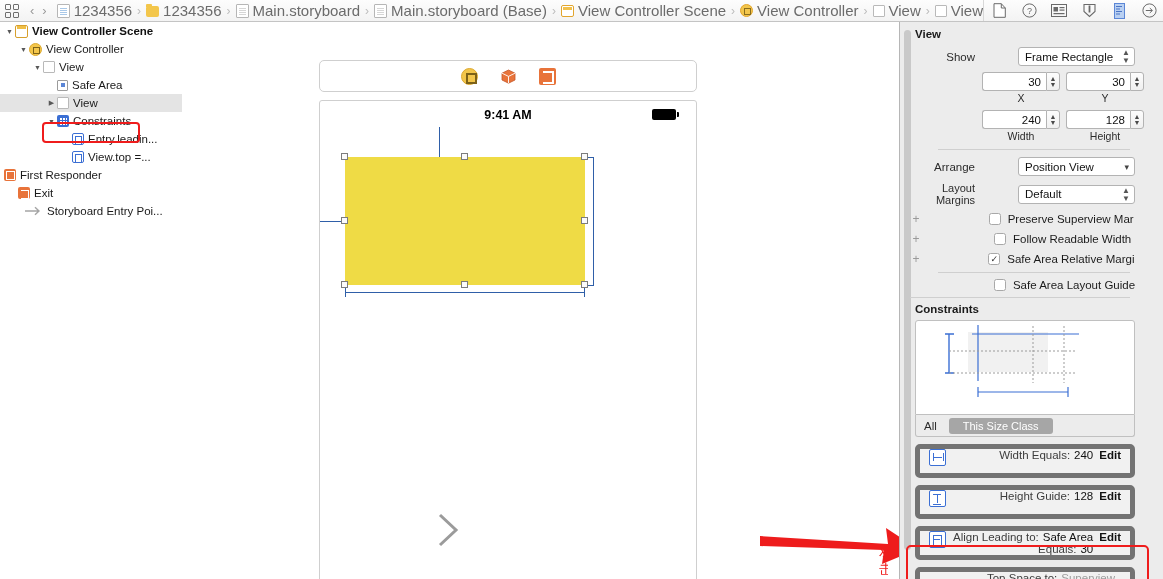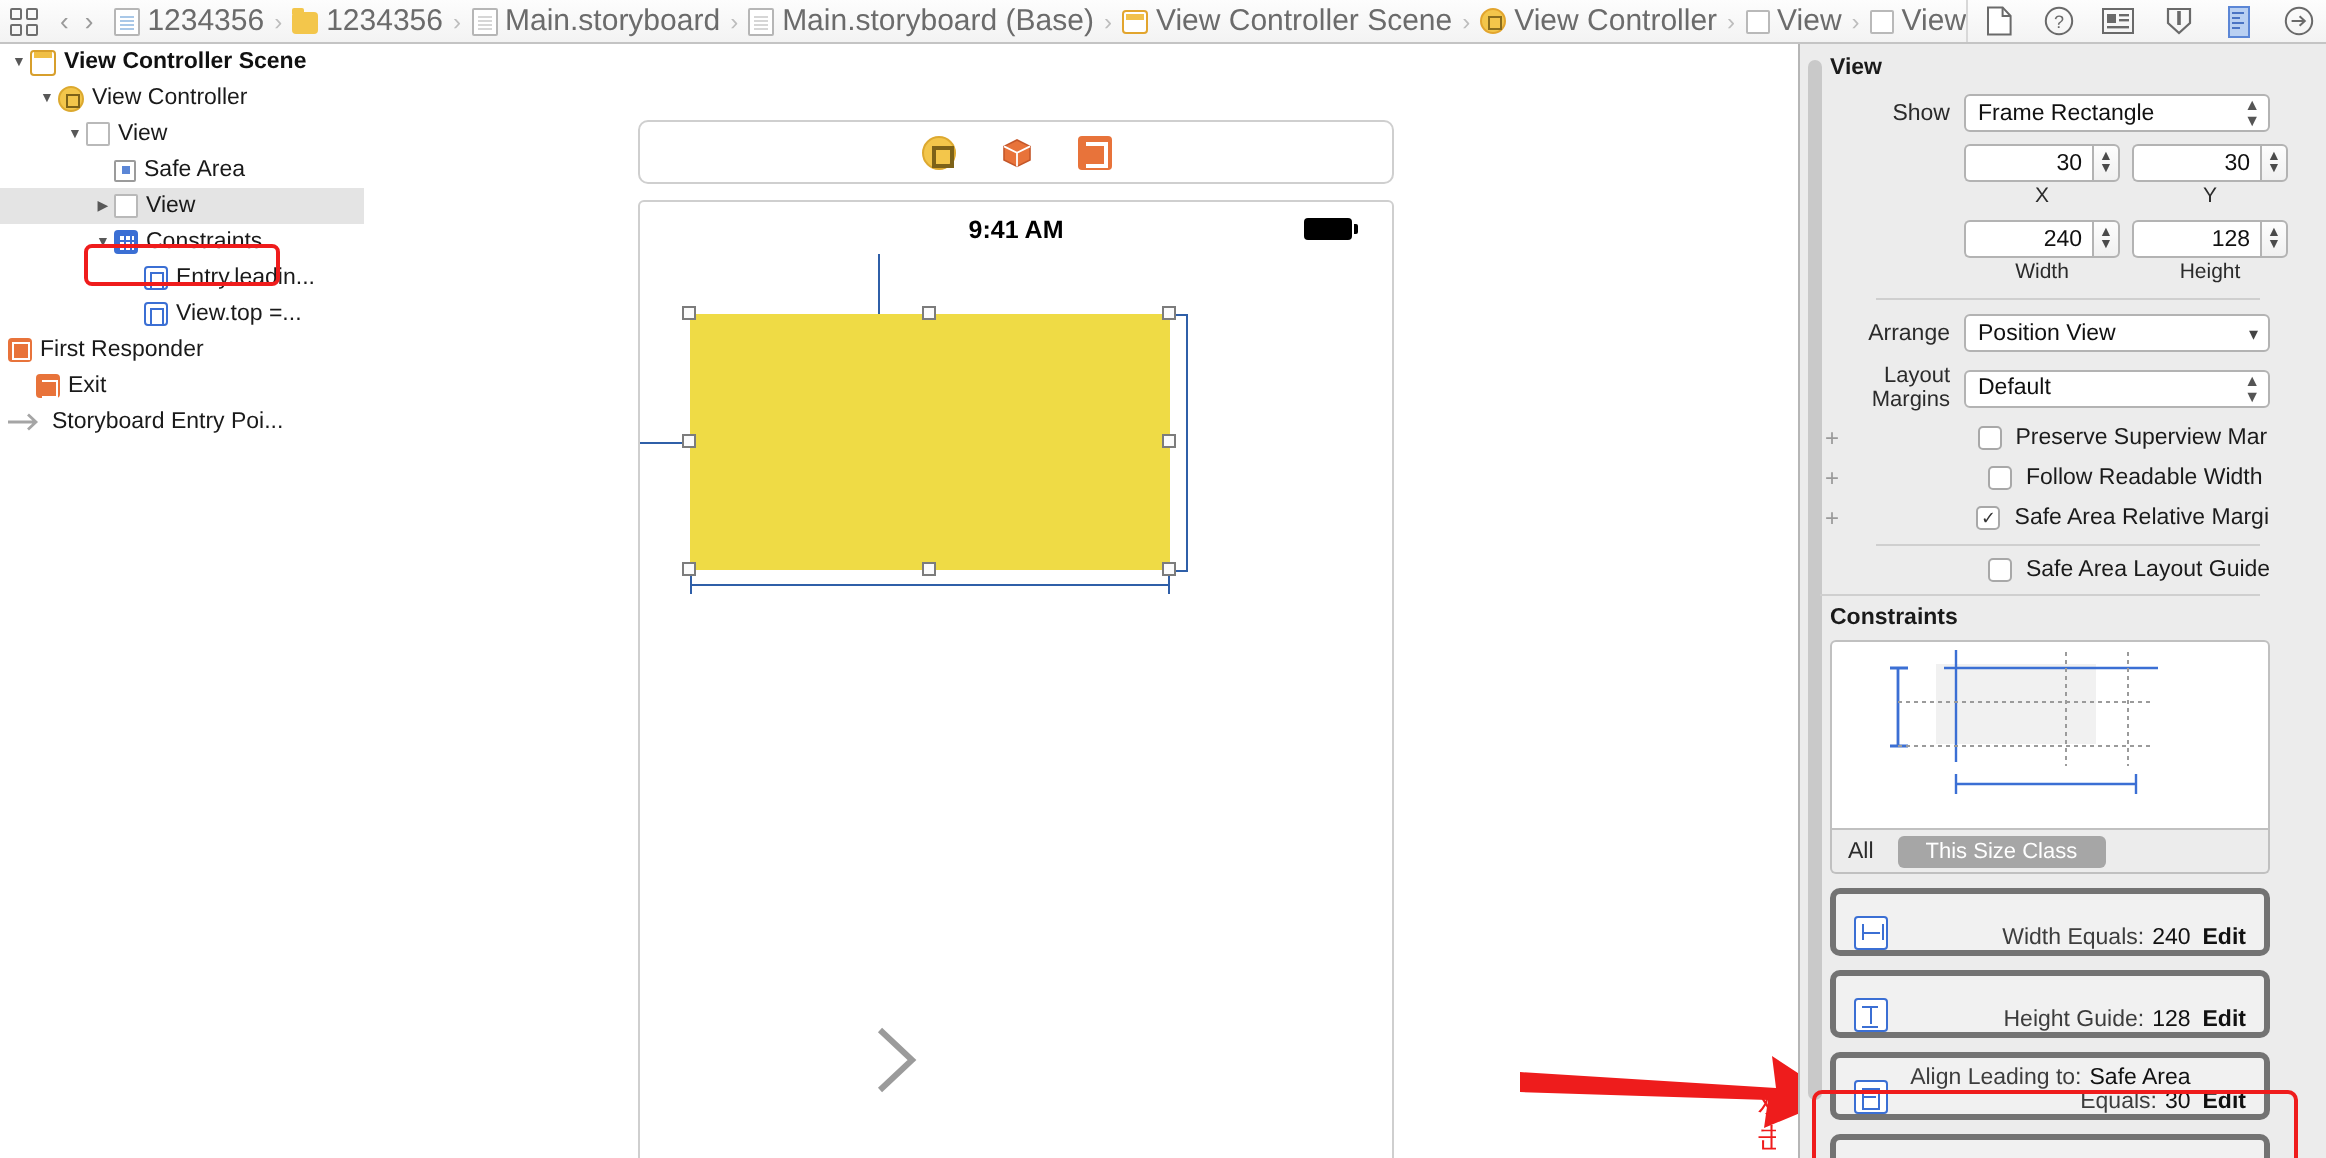--- a/index.html
+++ b/index.html
@@ -131,21 +131,21 @@
   }
   #redarrow { position:absolute; left:760px; top:520px; width:160px; height:50px; }
 
   
   #inspector {
     position:absolute; left:899px; top:22px; width:264px; height:557px;
     background:#ececec; border-left:1px solid #b6b6b6; overflow:hidden;
   }
   .insp-inner { position:absolute; left:0; top:0; width:249px; padding:0 14px 0 10px; }
   .sec-title { font-weight:bold; font-size:11.5px; color:#1a1a1a; margin:6px 0 7px 5px; }
-  .frow { display:flex; align-items:center; margin-bottom:6px; }
+  .frow { display:flex; align-items:center; margin-bottom:6px;gap:36px; }
   .flabel { font-size:11.5px; color:#2b2b2b; text-align:right; padding-right:7px; }
   .popup {
     flex:1; height:19px; background:#fff; border:1px solid #b3b3b3; border-radius:3px;
     display:flex; align-items:center; padding:0 6px; font-size:11.5px; color:#111; position:relative;
   }
   .popup .glyph { position:absolute; right:4px; top:1px; font-size:8px; color:#555; line-height:8px; }
   .popup .glyph2 { position:absolute; right:4px; top:9px; font-size:8px; color:#555; line-height:8px; }
   .popup .caret { position:absolute; right:5px; top:4px; font-size:9px; color:#444; }
   .numpair { display:flex; gap:6px; }
   .numcell { display:flex; flex-direction:column; align-items:center; }
@@ -178,22 +178,22 @@
   .cdiag-foot {
     background:#ececec; border:1px solid #c0c0c0; border-top:none; border-radius:0 0 3px 3px;
     height:22px; display:flex; align-items:center; padding-left:8px; gap:12px;
   }
   .seg-off { font-size:11.5px; color:#2b2b2b; }
   .seg-on {
     background:#a6a6a6; color:#fff; border-radius:3px; font-size:11px;
     padding:2px 14px; font-weight:normal;
   }
   .cnst-card {
-    background:#f1f1f1; border:3px solid #737373; border-radius:5px;
-    height:34px; margin-top:7px; display:flex; align-items:flex-end; padding:0 9px; position:relative;
+    background:#f1f1f1; border:5px solid #737373; border-radius:5px;
+    height:34px; margin-top:7px; display:flex; align-items:flex-start; padding:0 9px; position:relative;
   }
   .cnst-card.tall { height:34px; }
   .cicon { width:17px; height:17px; border:1.5px solid #3b6fd4; background:#fff; border-radius:2px; position:relative; flex:none;}
   .cicon.w:after{content:"";position:absolute;left:2.5px;top:3px;width:9px;height:8px;border-left:1.5px solid #3b6fd4;border-right:1.5px solid #3b6fd4;}
   .cicon.w:before{content:"";position:absolute;left:2.5px;top:6.5px;width:9px;height:1.5px;background:#3b6fd4;}
   .cicon.h:after{content:"";position:absolute;left:3px;top:2.5px;width:8px;height:9px;border-top:1.5px solid #3b6fd4;border-bottom:1.5px solid #3b6fd4;}
   .cicon.h:before{content:"";position:absolute;left:6.5px;top:2.5px;width:1.5px;height:9px;background:#3b6fd4;}
   .cicon.lead:after{content:"";position:absolute;left:3px;top:2.5px;width:7px;height:9px;border:1.3px solid #3b6fd4;}
   .cicon.lead:before{content:"";position:absolute;left:3px;top:6.5px;width:7px;height:1.3px;background:#3b6fd4;}
   .cbody { flex:1; display:flex; flex-direction:column; align-items:flex-end; padding-right:6px; }
@@ -353,21 +353,21 @@
       <span class="rlabel norm">View.top =...</span>
     </div>
     <div class="row" style="padding-left:4px">
       <span class="oicon oi-first"></span>
       <span class="rlabel norm">First Responder</span>
     </div>
     <div class="row" style="padding-left:18px">
       <span class="oicon oi-exit"></span>
       <span class="rlabel norm">Exit</span>
     </div>
-    <div class="row" style="padding-left:4px">
+    <div class="row" style="padding-left:25px">
       <span class="oicon oi-entry">
         <svg width="18" height="12" viewBox="0 0 18 12">
             <path d="M0 6h14M10 2.2L14 6l-4 3.8" fill="none" stroke="#a5a5a5" stroke-width="1.4"></path>
           </svg>
       </span>
       <span class="rlabel norm" style="margin-left:6px">Storyboard Entry Poi...</span>
     </div>
 
     <div class="redbox" style="left:42px; top:100px; width:98px; height:21px;"></div>
   </div>

